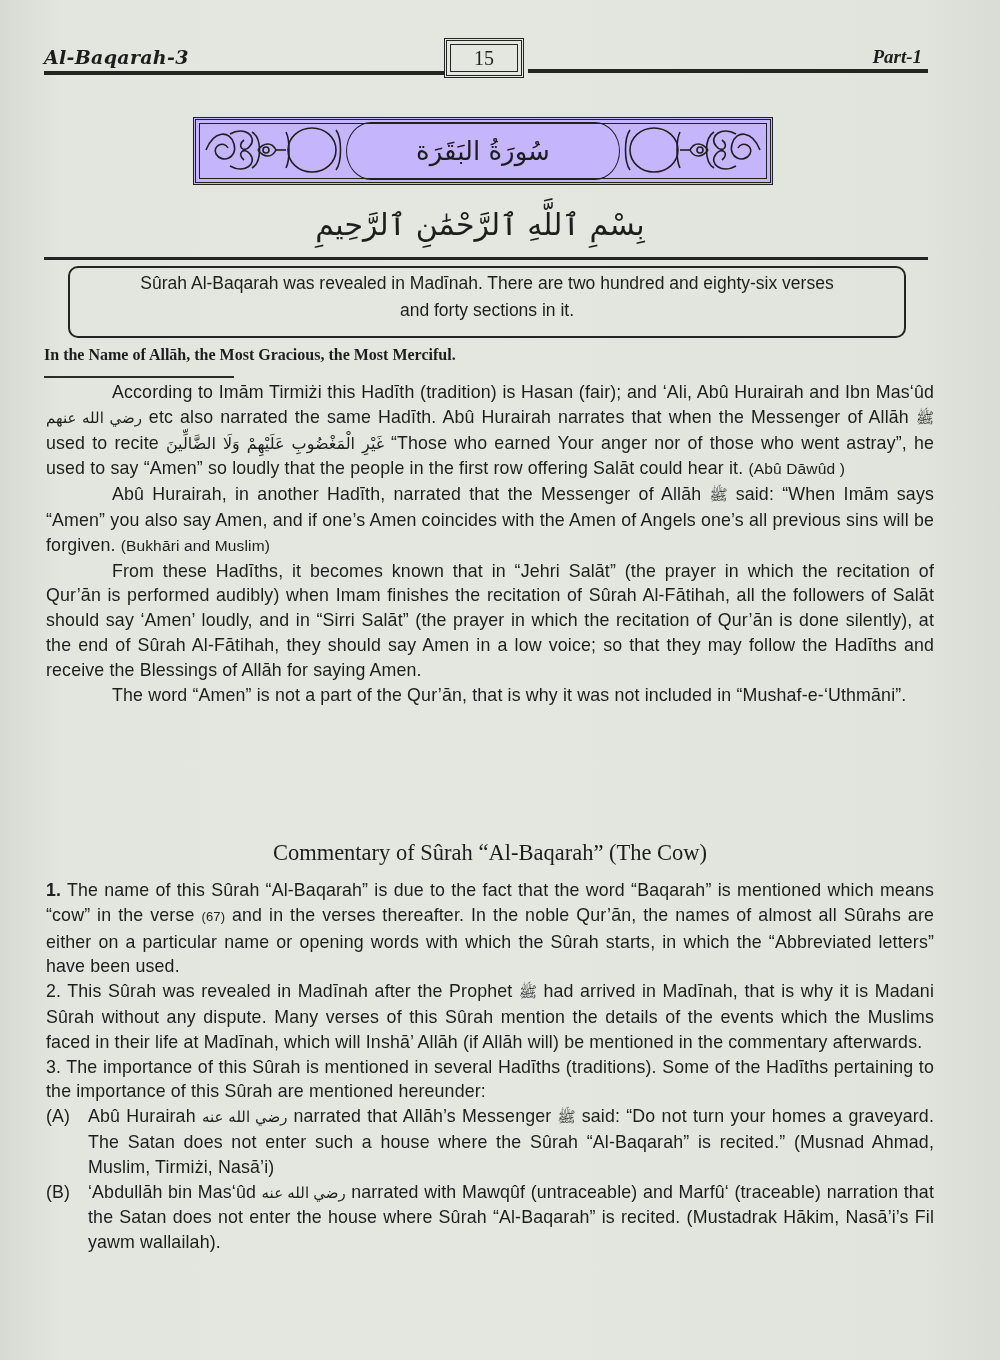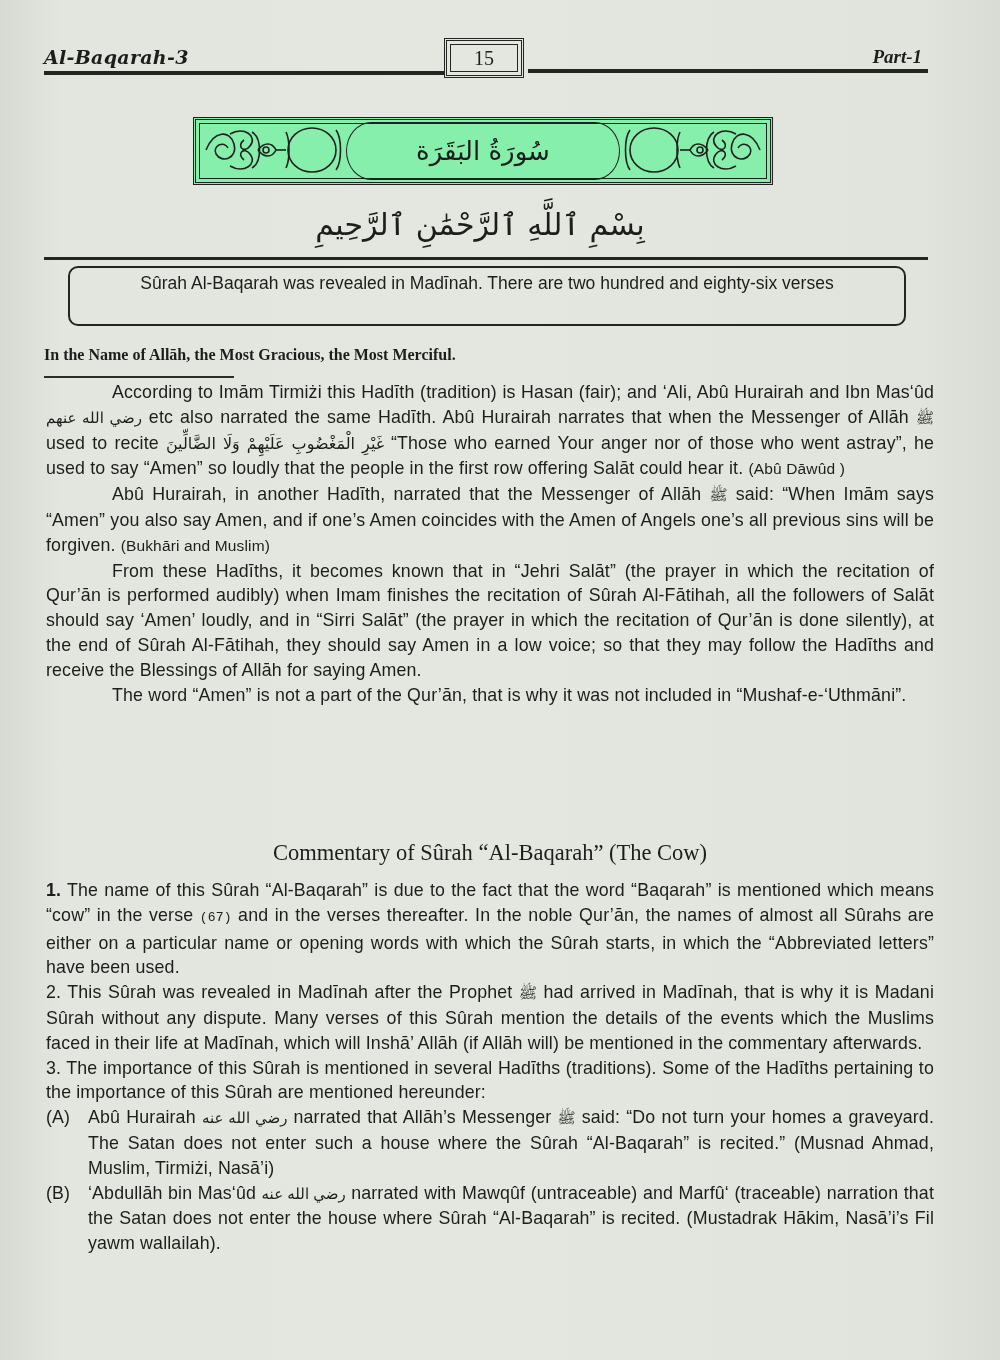--- a/index.html
+++ b/index.html
@@ -74,21 +74,21 @@
       font-family: "Liberation Serif", serif;
     }
     
     .banner {
       position: absolute;
       left: 193px; top: 117px;
       width: 580px;
       height: 68px;
       border: 3px double #1f211f;
       box-sizing: border-box;
-      background: #86efac;
+      background: #c4b5fd;
     }
     .banner-inner {
       position: absolute;
       left: 3px; top: 3px; right: 3px; bottom: 3px;
       border: 1px solid #1f211f;
     }
     .banner-ornament {
       position: absolute;
       top: 4px;
       width: 150px;
@@ -123,21 +123,21 @@
       left: 44px; top: 257px;
       width: 884px;
       height: 3px;
       background: #232523;
     }
     
     .intro-box {
       position: absolute;
       left: 68px; top: 266px;
       width: 838px;
-      height: 60px;
+      height: 72px;
       border: 2px solid #232523;
       border-radius: 10px;
       box-sizing: border-box;
       text-align: center;
       font-family: "Liberation Sans", "DejaVu Sans", sans-serif;
       font-size: 17.5px;
       line-height: 27px;
       padding-top: 2px;
     }
     
@@ -186,21 +186,21 @@
       position: absolute;
       left: 46px; top: 838px;
       width: 888px;
       text-align: center;
       font-family: "Liberation Serif", serif;
       font-weight: normal;
       font-size: 22.5px;
       line-height: 30px;
     }
     .num { font-weight: bold; }
-    .verse-ref { font-size: 13px; font-family: Liberation Mono, monospace; }
+    .verse-ref { font-size: 13px; }
     .hanging {
       padding-left: 42px;
       text-indent: -42px;
     }
     .hanging .lbl {
       display: inline-block;
       width: 42px;
       text-indent: 0;
     }
   </style>
@@ -248,20 +248,21 @@
         <path d="M136 6 C 142 14, 142 38, 136 46"></path>
       </g>
     </svg>
   </div>
 
   <div class="basmala">بِسْمِ ٱللَّهِ ٱلرَّحْمَٰنِ ٱلرَّحِيمِ</div>
   <div class="basmala-rule"></div>
 
   <div class="intro-box">
     <div>Sûrah Al-Baqarah was revealed in Madīnah. There are two hundred and eighty-six verses</div>
+    <div>and forty sections in it.</div>
   </div>
 
   <div class="h-bismillah">In the Name of Allāh, the Most Gracious, the Most Merciful.</div>
   <div class="h-bismillah-rule"></div>
 
   <div class="body-text" style="top:380px;">
     <p class="indent"><span>According to Imām Tirmiżi this Hadīth (tradition) is Hasan (fair); and ‘Ali, Abû Hurairah and Ibn Mas‘ûd </span><span class="honorific">رضي الله عنهم</span><span> etc also narrated the same Hadīth. Abû Hurairah narrates that when the Messenger of Allāh </span><span class="honorific">ﷺ</span><span> used to recite </span><span class="arabic-inline">غَيْرِ الْمَغْضُوبِ عَلَيْهِمْ وَلَا الضَّالِّينَ</span><span> “Those who earned Your anger nor of those who went astray”, he used to say “Amen” so loudly that the people in the first row offering Salāt could hear it. </span><span class="cite">(Abû Dāwûd )</span></p>
     <p class="indent"><span>Abû Hurairah, in another Hadīth, narrated that the Messenger of Allāh </span><span class="honorific">ﷺ</span><span> said: “When Imām says “Amen” you also say Amen, and if one’s Amen coincides with the Amen of Angels one’s all previous sins will be forgiven. </span><span class="cite">(Bukhāri and Muslim)</span></p>
     <p class="indent">From these Hadīths, it becomes known that in “Jehri Salāt” (the prayer in which the recitation of Qur’ān is performed audibly) when Imam finishes the recitation of Sûrah Al-Fātihah, all the followers of Salāt should say ‘Amen’ loudly, and in “Sirri Salāt” (the prayer in which the recitation of Qur’ān is done silently), at the end of Sûrah Al-Fātihah, they should say Amen in a low voice; so that they may follow the Hadīths and receive the Blessings of Allāh for saying Amen.</p>
     <p class="indent">The word “Amen” is not a part of the Qur’ān, that is why it was not included in “Mushaf-e-‘Uthmāni”.</p>

